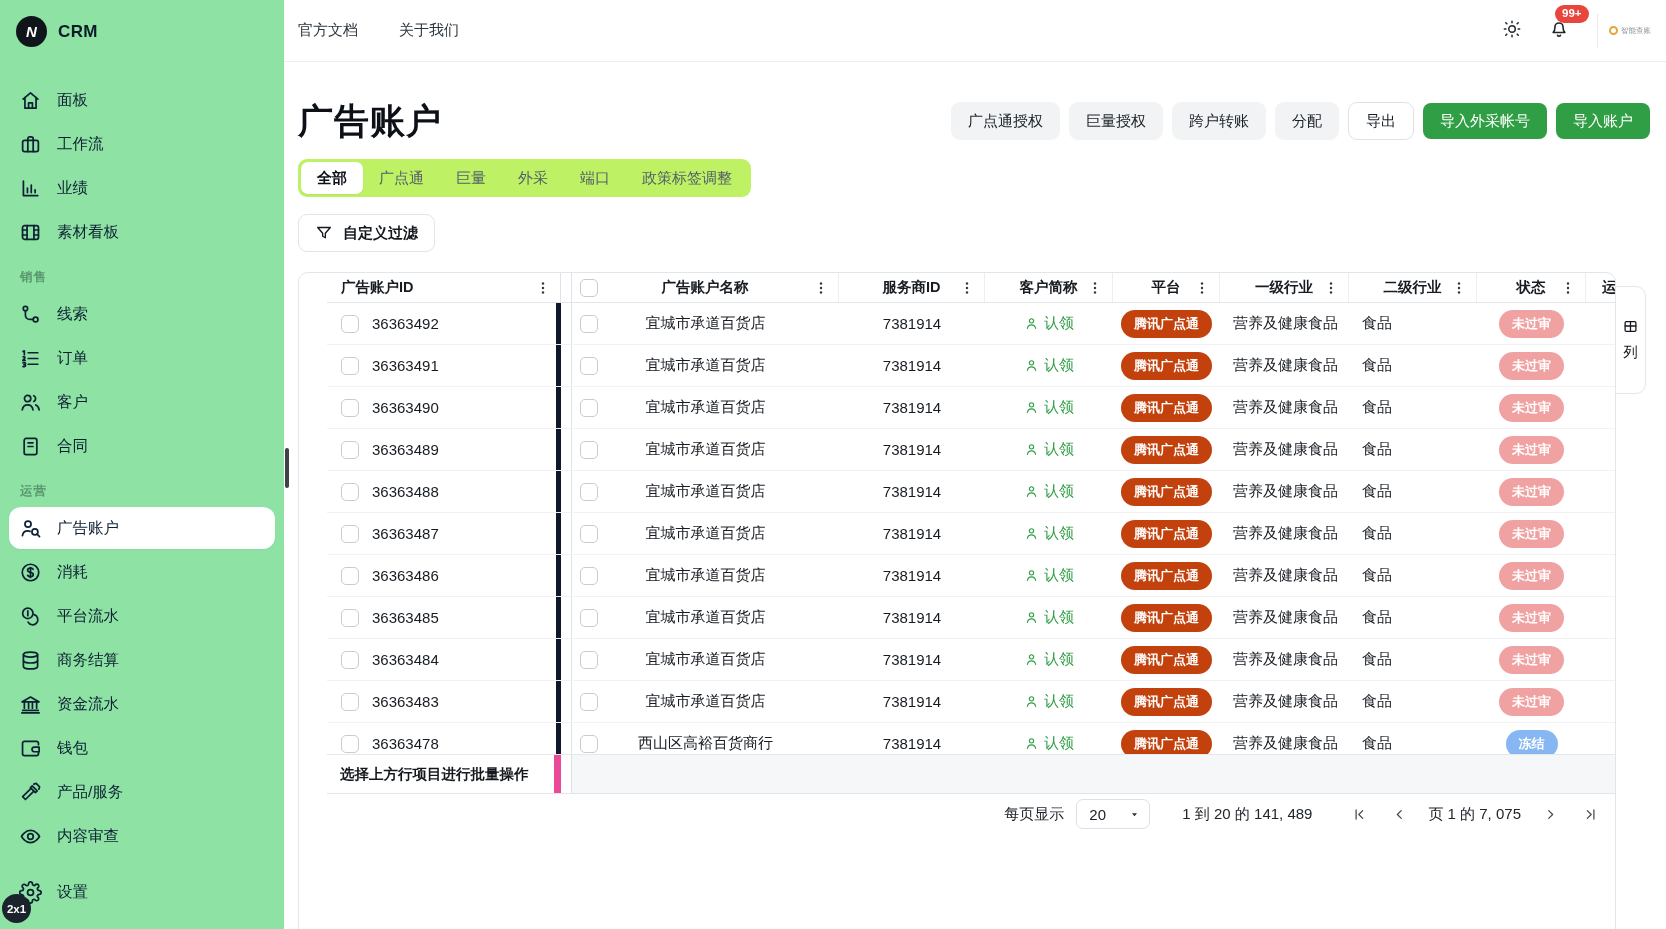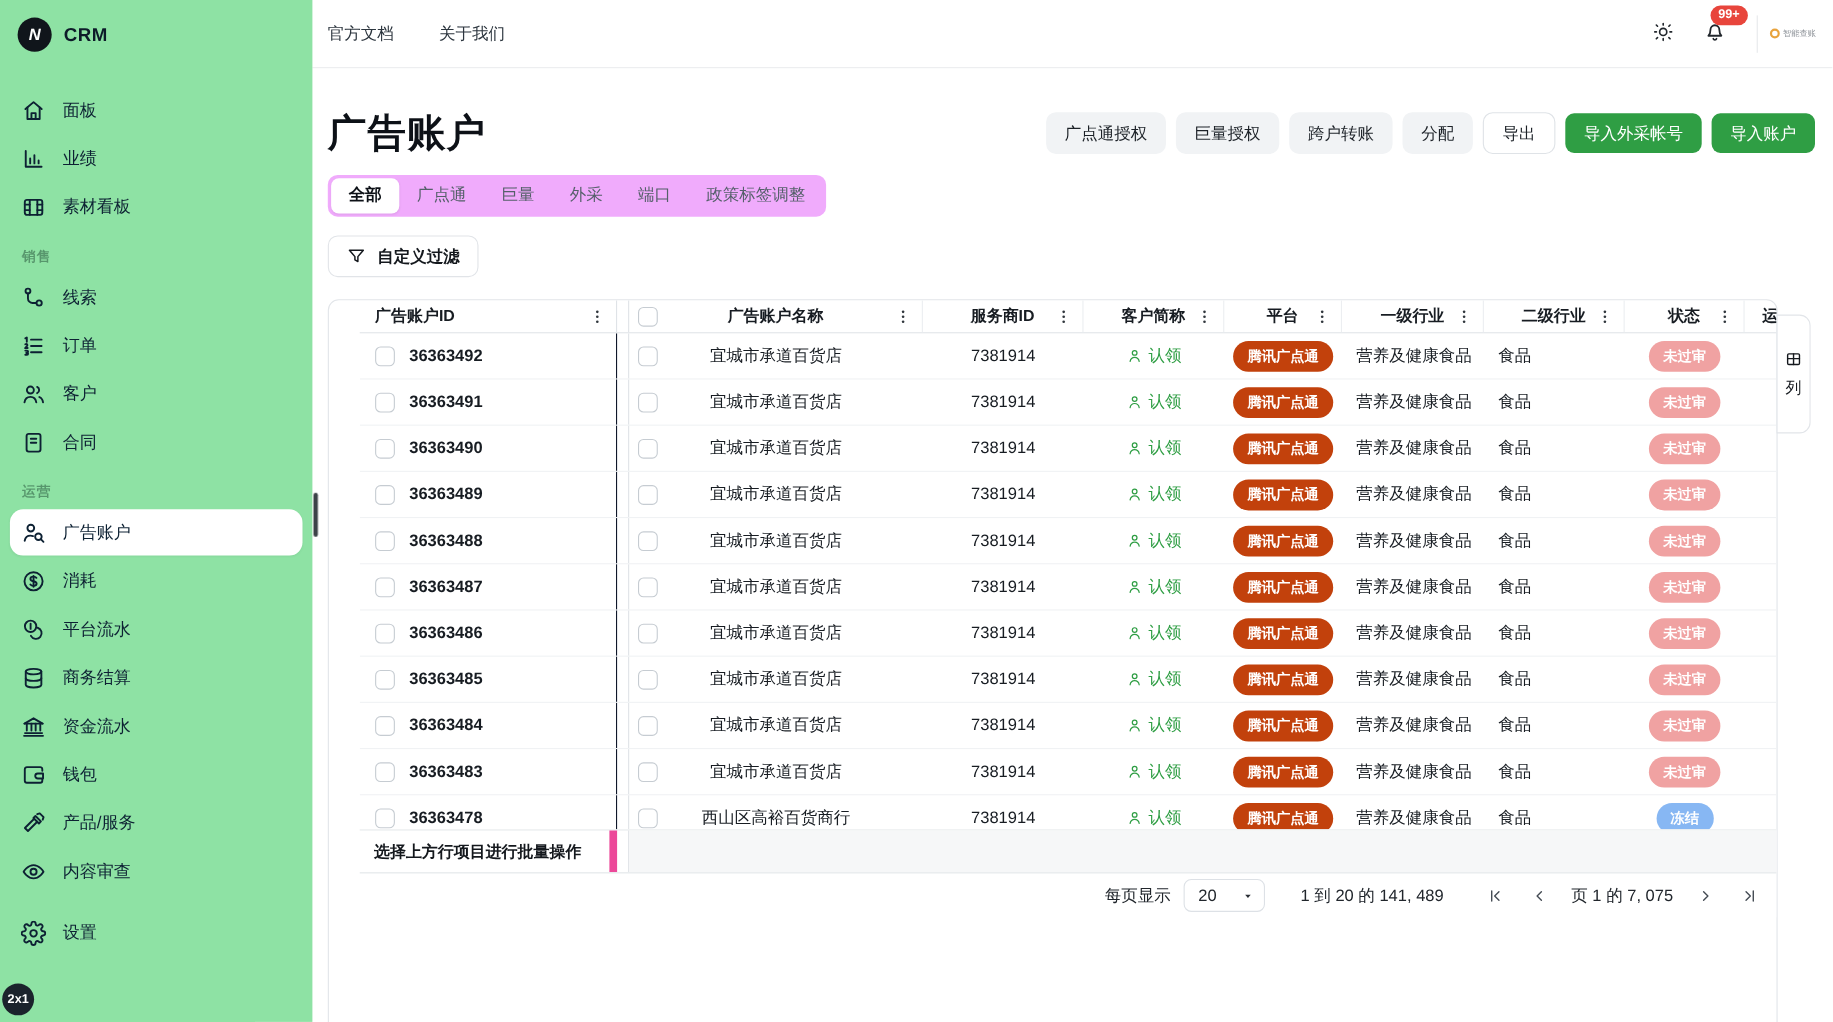--- a/index.html
+++ b/index.html
@@ -46,39 +46,39 @@
   .content { padding:0 16px 0 14px; position:relative; }
   .content-head { margin-top:36px; height:46px; display:flex; align-items:center; width:1352px; }
   .page-title { font-size:35px; font-weight:800; color:#0d1117; letter-spacing:1px; }
   .actions { margin-left:auto; display:flex; gap:9px; align-items:center; }
   .btn { height:38px; border:none; border-radius:9px; padding:0 17px; font-size:15px; font-weight:500; cursor:pointer; white-space:nowrap; font-family:inherit; }
   .btn-gray { background:#f1f3f5; color:#1c2127; }
   .btn-outline { background:#fff; color:#1c2127; border:1px solid #dfe3e7; }
   .btn-primary { background:#2f9e44; color:#fff; height:36px; border-radius:8px; }
 
   
-  .tabs { margin-top:15px; display:inline-flex; background:#f0abfc; border-radius:9px; padding:3px; align-items:flex-start; }
+  .tabs { margin-top:15px; display:inline-flex; background:#bef264; border-radius:9px; padding:3px; align-items:flex-start; }
   .tab { height:32px; line-height:32px; padding:0 16px; font-size:15px; color:#55606a; border-radius:7px; cursor:pointer; white-space:nowrap; }
   .tab.active { background:#fff; font-weight:700; color:#0d1117; box-shadow:0 1px 2px rgba(0,0,0,.06); }
   .filter-row { margin-top:17px; }
   .filter-btn { display:inline-flex; align-items:center; gap:10px; height:38px; padding:0 16px; background:#fff; border:1px solid #e1e4e8; border-radius:9px; font-size:15px; font-weight:600; color:#14181d; cursor:pointer; font-family:inherit; }
 
   
   .table-zone { position:relative; margin-top:20px; width:1318px; }
   .table-frame { border:1px solid #e2e5e9; border-radius:10px; height:682px; box-sizing:border-box; display:flex; flex-direction:column; overflow:hidden; background:#fff;padding-left:28px; }
   .thead { height:29px; flex:none; display:flex; border-bottom:1px solid #e2e5e9; }
   .th { position:relative; box-sizing:border-box; display:flex; align-items:center; justify-content:center; font-weight:700; font-size:14.5px; color:#171c22; border-right:1px solid #eceef1; flex:none; white-space:nowrap; }
   .th:last-child { border-right:none; overflow:hidden; justify-content:flex-start; padding-left:16px; }
   .th-pin { width:234px; flex:none; box-sizing:border-box; display:flex; align-items:center; justify-content:flex-start; padding-left:14px; position:relative; font-weight:700; font-size:14.5px; border-right:1px solid #dfe3e7; }
   .col-gap { width:11px; flex:none; box-sizing:border-box; border-right:1px solid #dfe3e7; }
   .dots { position:absolute; right:9px; width:16px; height:16px; color:#30363c; cursor:pointer; }
   .tbody { flex:none; height:451px; overflow:hidden; }
   .tr { display:flex; height:42px; box-sizing:border-box; border-bottom:1px solid #f0f2f4; }
   .td { display:flex; align-items:center; justify-content:center; font-size:15px; color:#171c22; box-sizing:border-box; flex:none; white-space:nowrap; overflow:hidden; }
-  .td-pin { width:234px; flex:none; display:flex; align-items:center; justify-content:flex-start; padding-left:14px; gap:13px; border-right:1px solid #0f172a; box-sizing:border-box; font-size:15px;font-weight:bold; }
+  .td-pin { width:234px; flex:none; display:flex; align-items:center; justify-content:flex-start; padding-left:14px; gap:13px; border-right:5px solid #0f172a; box-sizing:border-box; font-size:15px; }
   .c0 { position:relative; }
   .cb { width:16px; height:16px; border:1.5px solid #c6ccd2; border-radius:5px; background:#fff; flex:none; cursor:pointer; }
   .cb-abs { position:absolute; left:8px; top:50%; transform:translateY(-50%); }
   .claim { gap:5px; color:#2f9e44; font-weight:500; cursor:pointer; }
   .pill { color:#fff; font-weight:700; font-size:13px; padding:5px 13px; border-radius:999px; white-space:nowrap; }
   .platform-pill { background:#c2410c; }
   .st-rejected { background:#f0a2a2; }
   .st-frozen { background:#87b7f3; }
   .cell-left { justify-content:flex-start; padding-left:13px; }
 
@@ -111,20 +111,30 @@
   <nav class="nav" id="sidebar-nav">
       <div class="nav-item">
         <span class="nav-icon" data-icon="home">
           <svg viewBox="0 0 24 24" fill="none" stroke="currentColor" stroke-width="1.8" stroke-linecap="round" stroke-linejoin="round">
             <path d="M4.3 10.6 12 4l7.7 6.6"></path>
             <path d="M6.2 9v11h11.6V9"></path>
             <path d="M10 20v-5.6h4V20"></path>
           </svg>
         </span>
         <span class="nav-label">面板</span>
+      </div>
+      <div class="nav-item">
+        <span class="nav-icon" data-icon="briefcase">
+          <svg viewBox="0 0 24 24" fill="none" stroke="currentColor" stroke-width="1.8" stroke-linecap="round" stroke-linejoin="round">
+            <rect x="3.8" y="7.6" width="16.4" height="11.8" rx="2"></rect>
+            <path d="M9.2 7.6V6a2 2 0 0 1 2-2h1.6a2 2 0 0 1 2 2v1.6"></path>
+            <path d="M9.2 7.6v11.8M14.8 7.6v11.8"></path>
+          </svg>
+        </span>
+        <span class="nav-label">工作流</span>
       </div>
       <div class="nav-item">
         <span class="nav-icon" data-icon="bar-chart">
           <svg viewBox="0 0 24 24" fill="none" stroke="currentColor" stroke-width="1.8" stroke-linecap="round" stroke-linejoin="round">
             <path d="M4.6 4.4v15h15"></path>
             <path d="M8.8 16.2v-4.6M12.8 16.2V8.4M16.8 16.2v-2.8"></path>
           </svg>
         </span>
         <span class="nav-label">业绩</span>
       </div>

